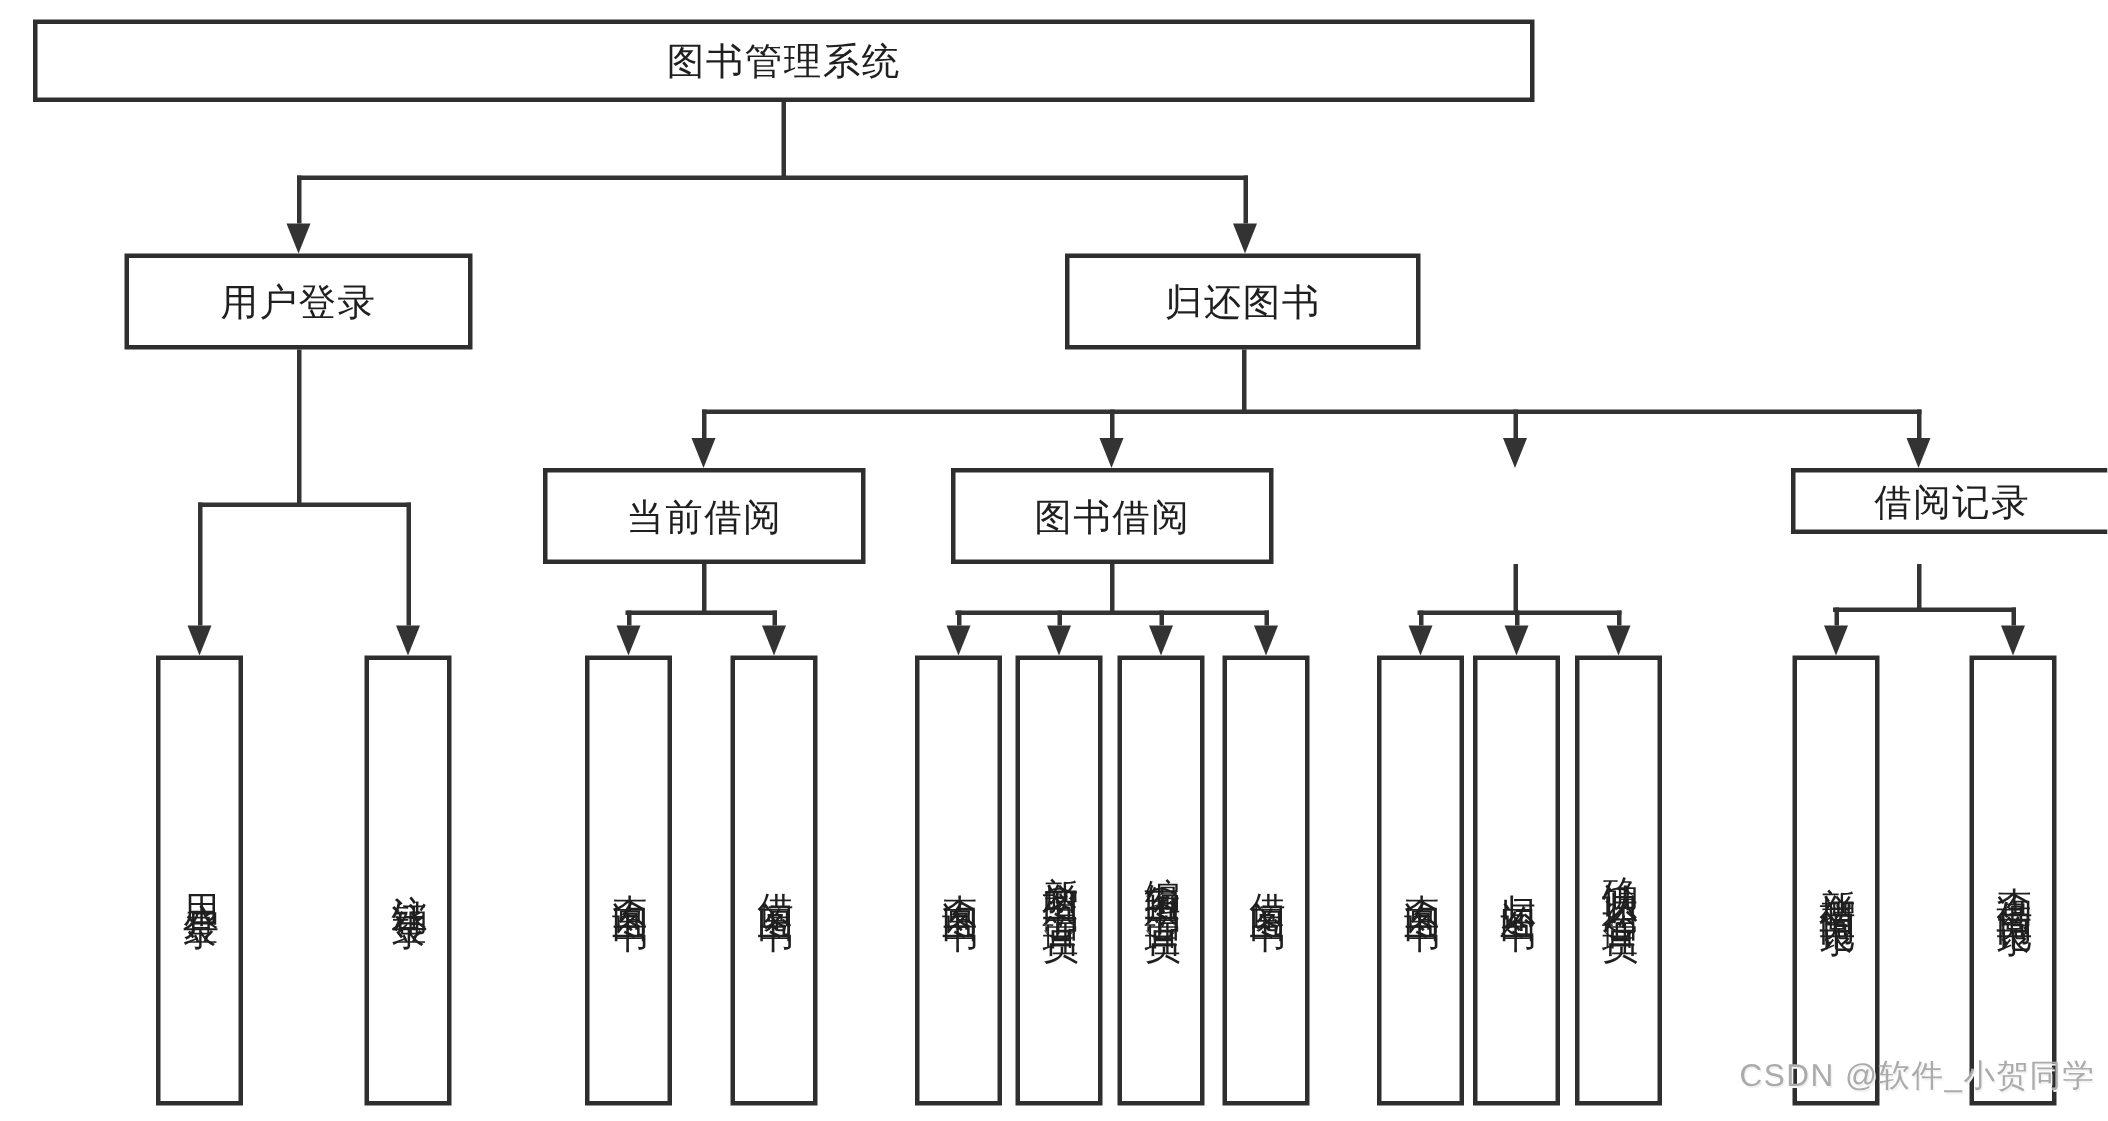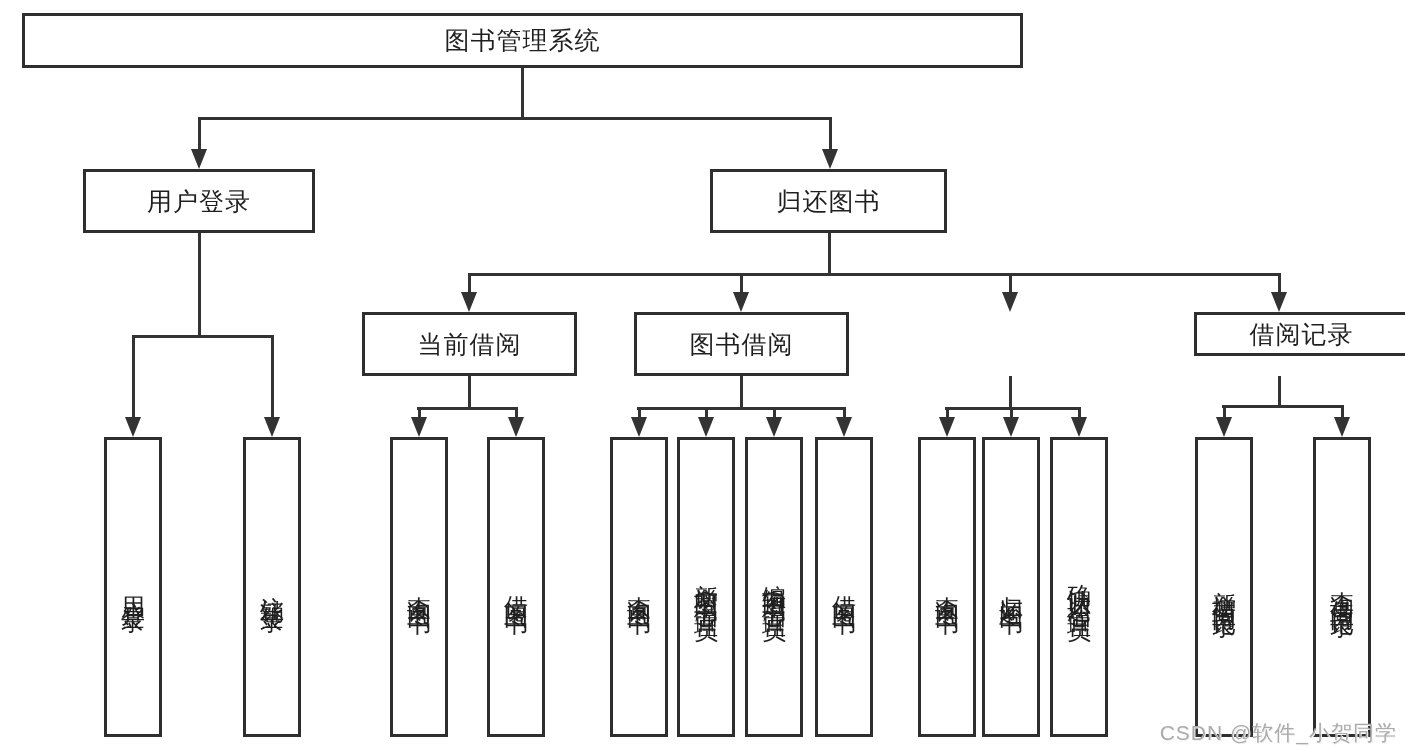--- a/index.html
+++ b/index.html
@@ -15,21 +15,21 @@
   .vbox span{
     writing-mode:vertical-rl;text-orientation:mixed;line-height:1;
     font-size:24px;letter-spacing:5px;white-space:nowrap;
   }
   .vl{position:absolute;width:3px;background:#333333;}
   .hl{position:absolute;height:3px;background:#333333;}
   .ar{position:absolute;width:0;height:0;
       border-left:8px solid transparent;border-right:8px solid transparent;
       border-top:20px solid #333333;}
   .watermark{
-    position:absolute;right:8px;bottom:0;font-size:21px;color:#ababab;
+    position:absolute;right:8px;bottom:16px;font-size:21px;color:#ababab;
     text-shadow:1px 1px 0 #f2f2f2;letter-spacing:1px;
   }
 </style>
 </head>
 <body>
 
 <div id="stage">
 
   <div class="box hbox" style="left:22px;top:13px;width:1001px;height:55px;">
     <span>图书管理系统</span>

